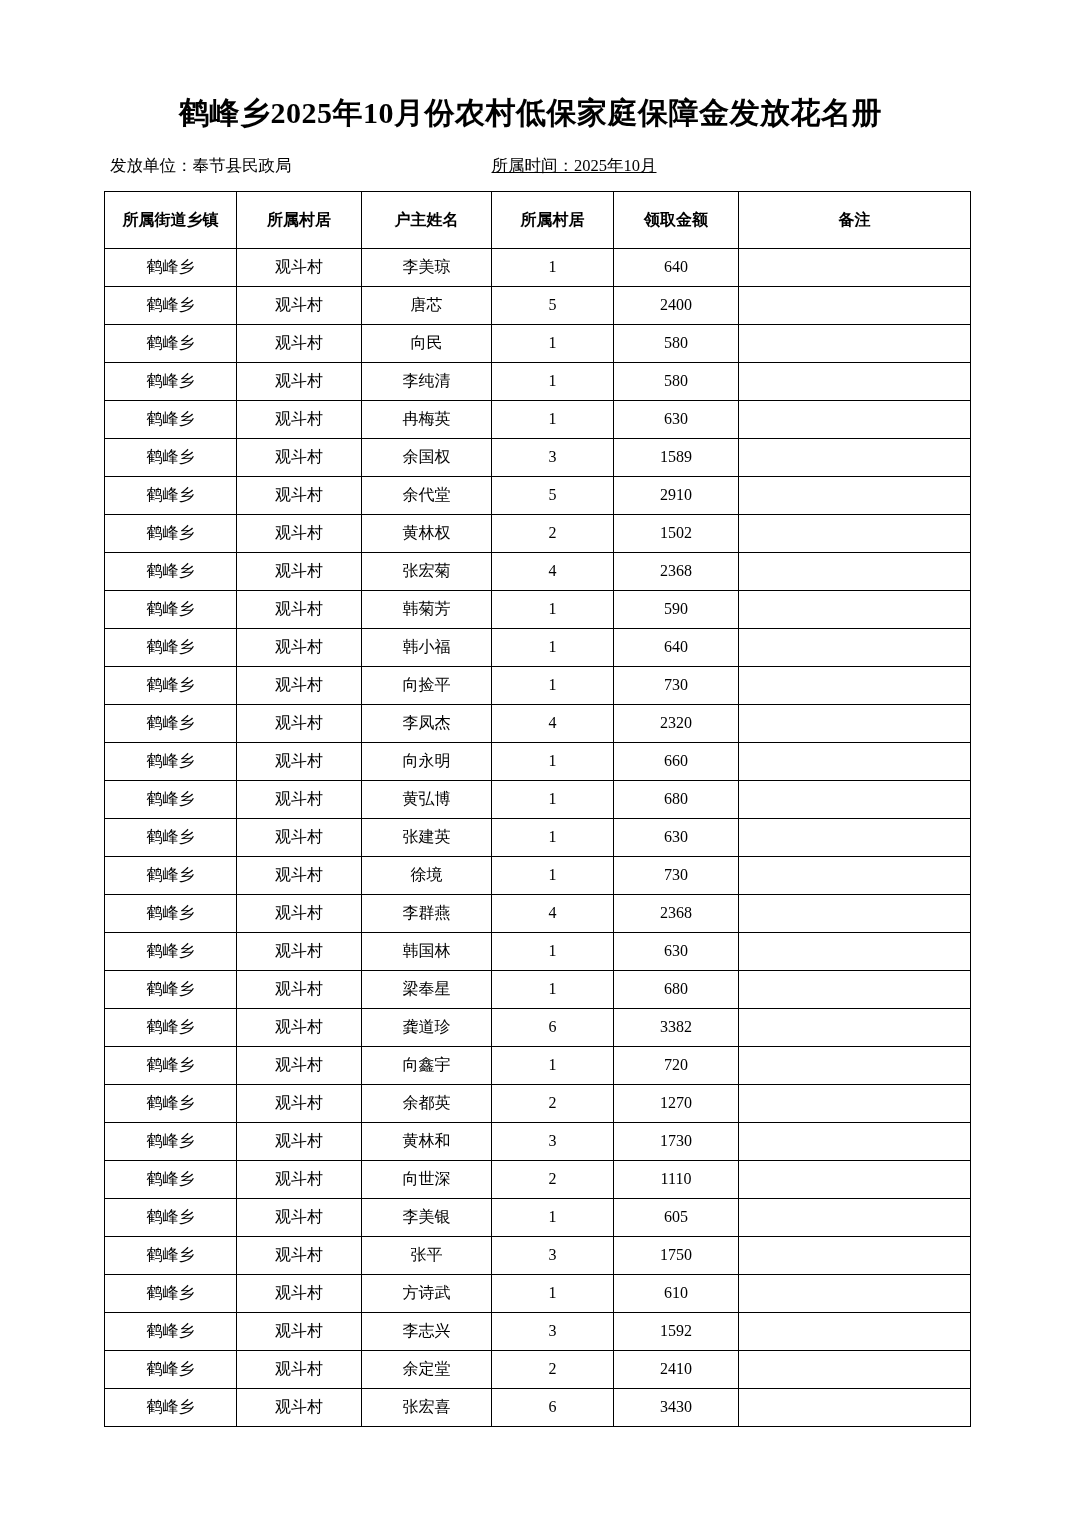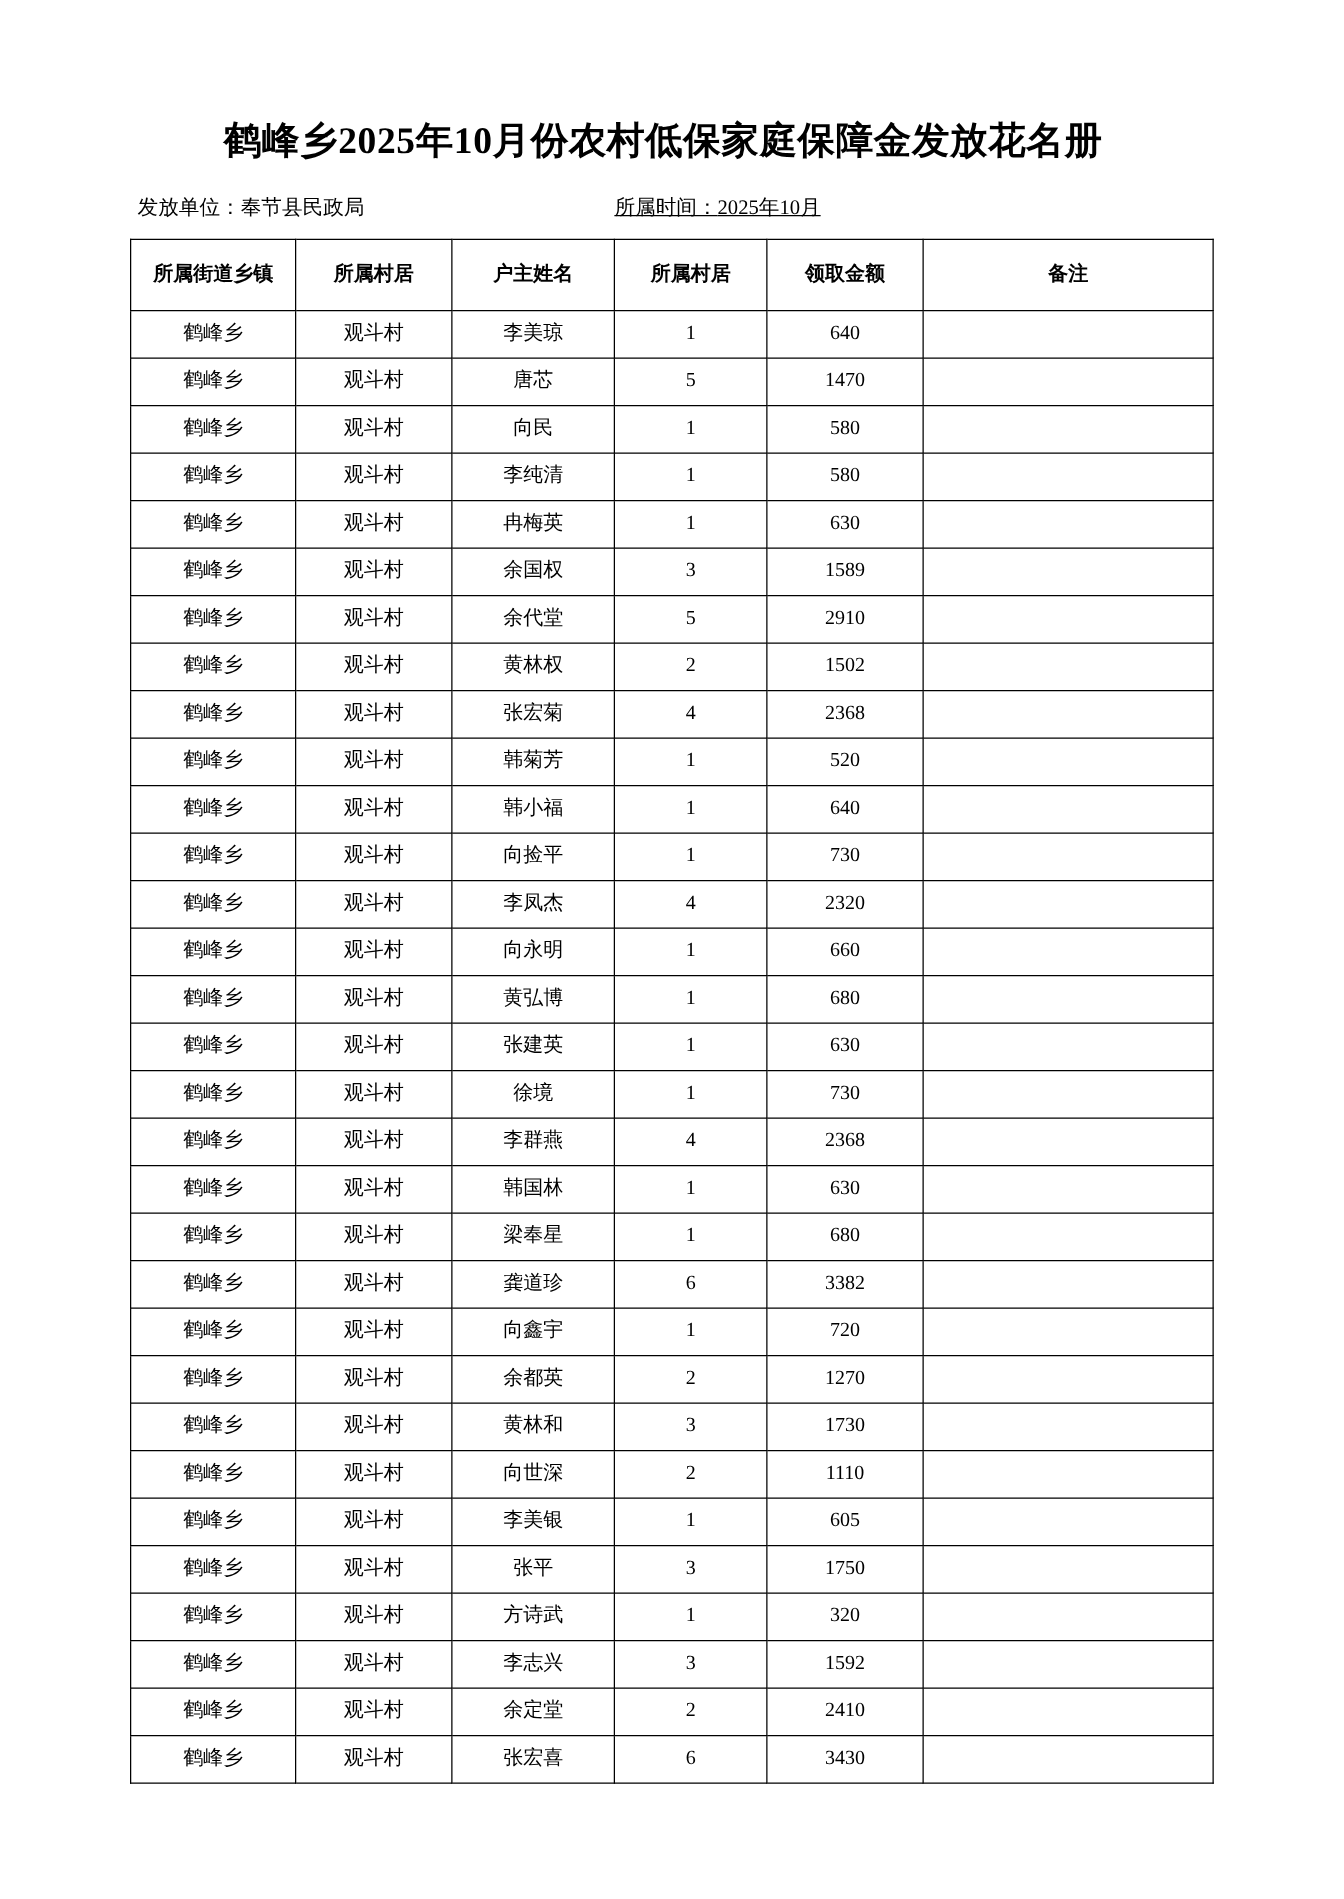--- a/index.html
+++ b/index.html
@@ -122,21 +122,21 @@
           <td>李美琼</td>
           <td class="num">1</td>
           <td class="num">640</td>
           <td></td>
         </tr>
         <tr>
           <td>鹤峰乡</td>
           <td>观斗村</td>
           <td>唐芯</td>
           <td class="num">5</td>
-          <td class="num">1470</td>
+          <td class="num">2400</td>
           <td></td>
         </tr>
         <tr>
           <td>鹤峰乡</td>
           <td>观斗村</td>
           <td>向民</td>
           <td class="num">1</td>
           <td class="num">580</td>
           <td></td>
         </tr>
@@ -186,21 +186,21 @@
           <td>张宏菊</td>
           <td class="num">4</td>
           <td class="num">2368</td>
           <td></td>
         </tr>
         <tr>
           <td>鹤峰乡</td>
           <td>观斗村</td>
           <td>韩菊芳</td>
           <td class="num">1</td>
-          <td class="num">520</td>
+          <td class="num">590</td>
           <td></td>
         </tr>
         <tr>
           <td>鹤峰乡</td>
           <td>观斗村</td>
           <td>韩小福</td>
           <td class="num">1</td>
           <td class="num">640</td>
           <td></td>
         </tr>
@@ -330,21 +330,21 @@
           <td>张平</td>
           <td class="num">3</td>
           <td class="num">1750</td>
           <td></td>
         </tr>
         <tr>
           <td>鹤峰乡</td>
           <td>观斗村</td>
           <td>方诗武</td>
           <td class="num">1</td>
-          <td class="num">320</td>
+          <td class="num">610</td>
           <td></td>
         </tr>
         <tr>
           <td>鹤峰乡</td>
           <td>观斗村</td>
           <td>李志兴</td>
           <td class="num">3</td>
           <td class="num">1592</td>
           <td></td>
         </tr>

